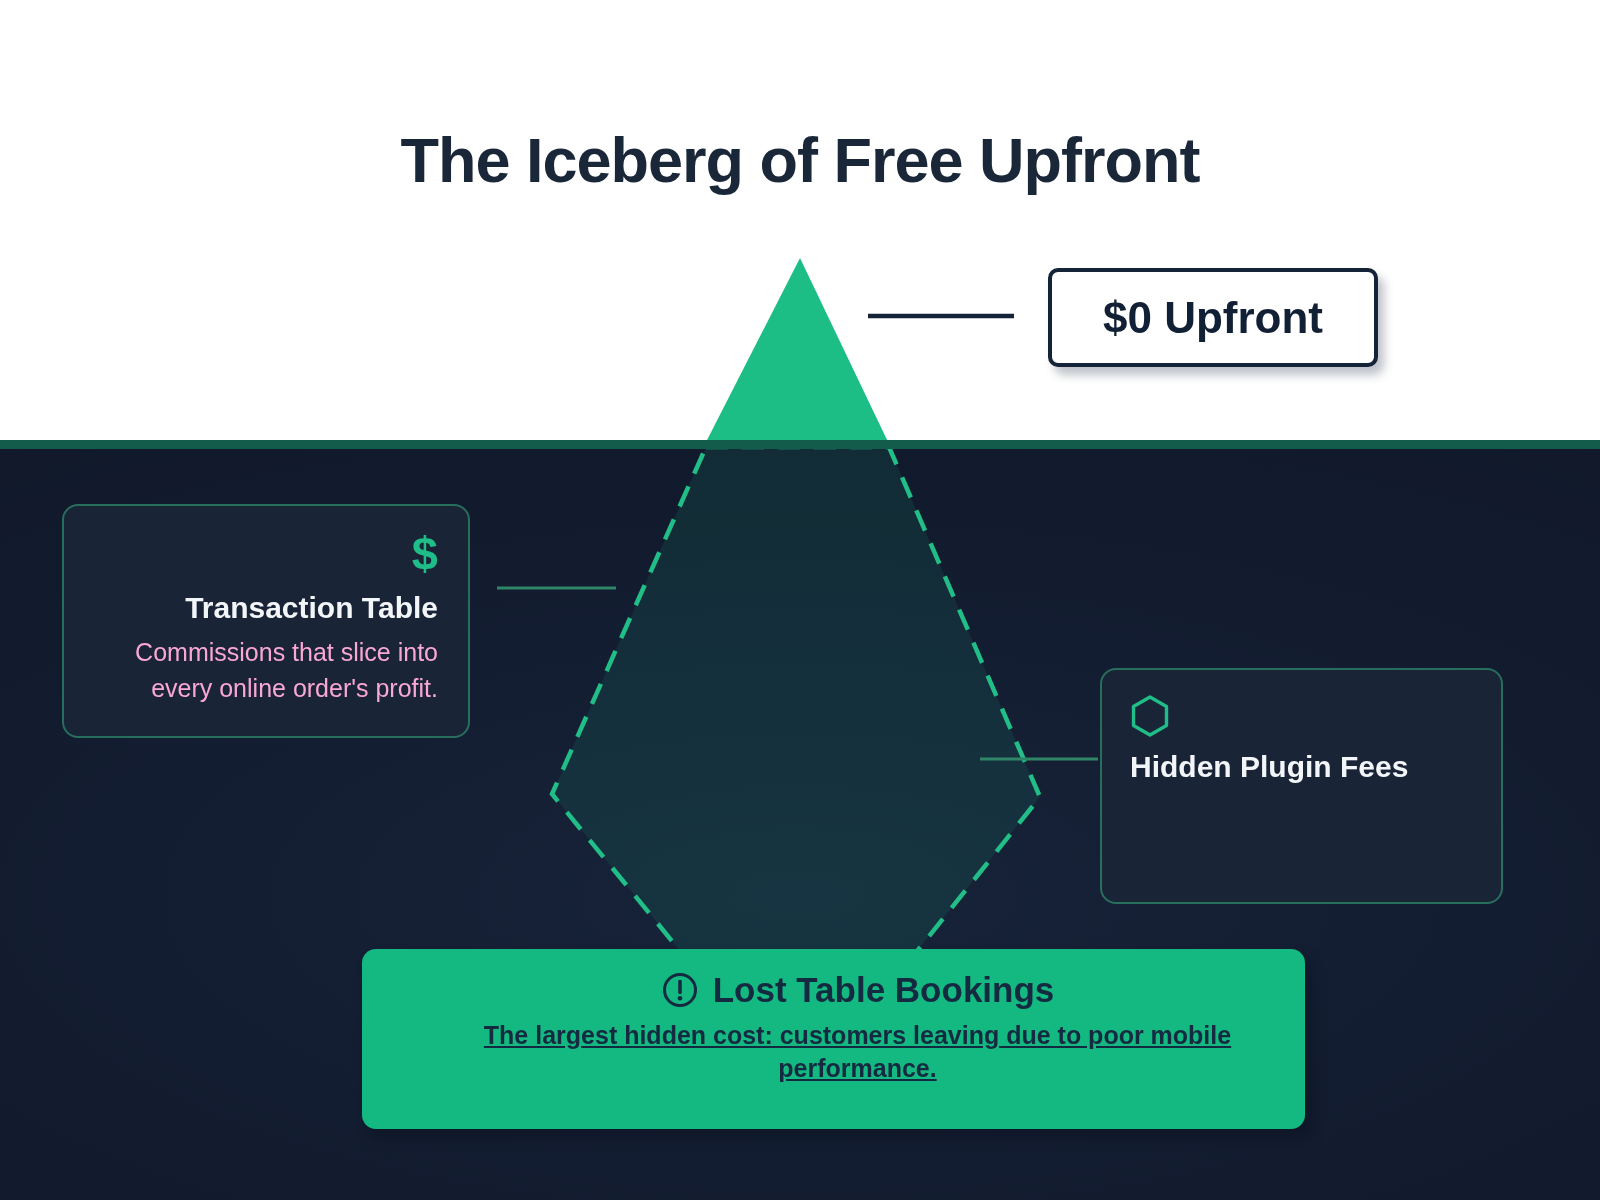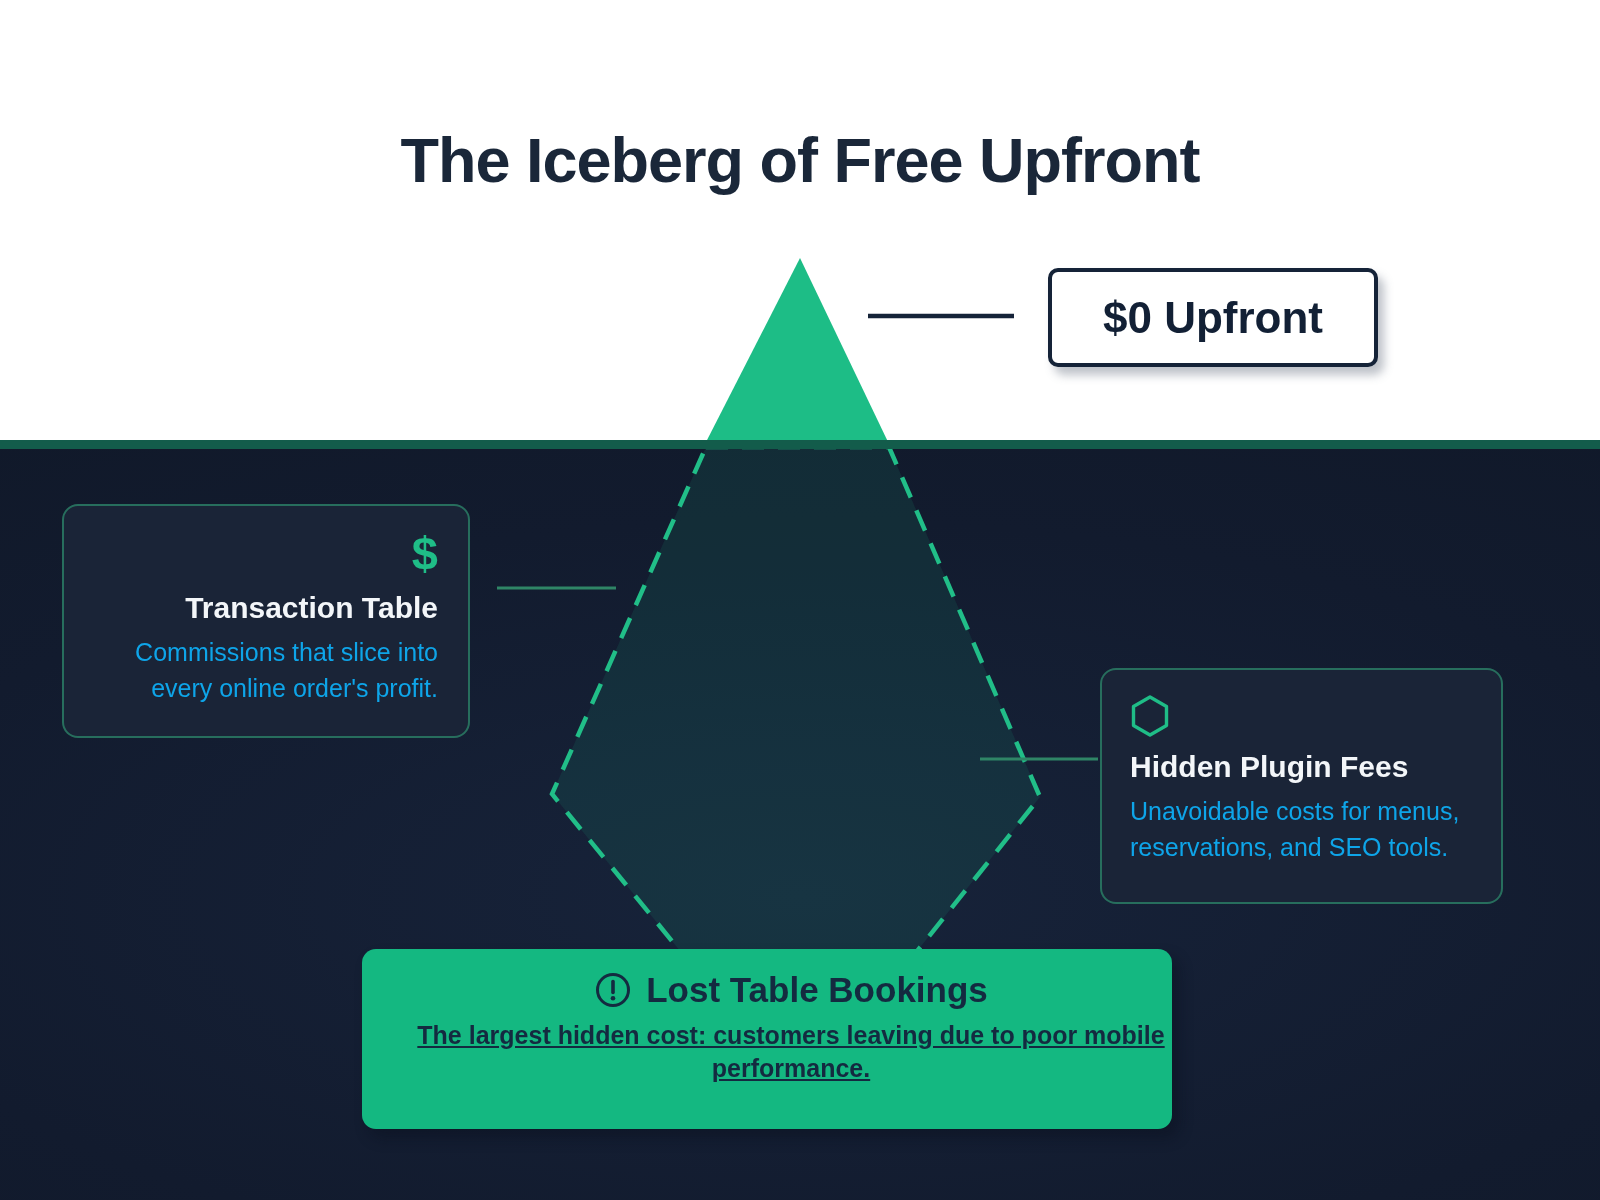--- a/index.html
+++ b/index.html
@@ -38,25 +38,25 @@
   .info-card{
     position:absolute;box-sizing:border-box;z-index:4;
     background:#1a2437;border:2px solid rgba(46,150,113,0.65);border-radius:16px;
     display:flex;flex-direction:column;padding:24px 30px;
   }
   .card-transaction{left:62px;top:504px;width:408px;height:234px;align-items:flex-end;text-align:right;}
   .card-plugin{left:1100px;top:668px;width:403px;height:236px;align-items:flex-start;text-align:left;padding-left:28px;}
   .dollar-glyph{font-size:47px;font-weight:700;color:#1fbd87;line-height:1;margin-bottom:14px;}
   .hex-wrap{margin-bottom:12px;line-height:0;}
   .card-title{font-size:30px;font-weight:700;color:#f3f6f9;margin-bottom:10px;}
-  .card-desc{font-size:25px;color:#0ea5e9;line-height:1.42;}
+  .card-desc{font-size:25px;color:#f9a8d4;line-height:1.42;}
 
   
   .banner{
-    position:absolute;left:362px;top:949px;width:810px;height:180px;box-sizing:border-box;
+    position:absolute;left:362px;top:949px;width:943px;height:180px;box-sizing:border-box;
     background:#14b881;border-radius:14px;z-index:4;
     box-shadow:7px 9px 14px rgba(8,14,26,0.38);
     display:flex;flex-direction:column;align-items:center;padding-top:21px;padding-left:48px;
   }
   .banner-head{display:flex;align-items:center;gap:14px;}
   .banner-title{font-size:35px;font-weight:700;color:#142a40;}
   .banner-desc{
     margin-top:9px;max-width:770px;text-align:center;
     font-size:25px;font-weight:700;color:#142a40;line-height:1.3;text-decoration:underline;
   }
@@ -93,21 +93,20 @@
     <span class="card-desc">Commissions that slice into every online order's profit.</span>
   </div>
 
   <div class="info-card card-plugin">
     <span class="hex-wrap">
       <svg width="40" height="44" viewBox="0 0 40 44">
         <polygon points="20,3 36.5,12.5 36.5,31.5 20,41 3.5,31.5 3.5,12.5" fill="none" stroke="#1fbd87" stroke-width="3.4" stroke-linejoin="round"></polygon>
       </svg>
     </span>
     <span class="card-title">Hidden Plugin Fees</span>
-    <span class="card-desc">Unavoidable costs for menus, reservations, and SEO tools.</span>
   </div>
 
   <div class="banner">
     <div class="banner-head">
       <span style="line-height:0;">
         <svg width="38" height="38" viewBox="0 0 38 38">
           <circle cx="19" cy="19" r="15.5" fill="none" stroke="#142a40" stroke-width="3"></circle>
           <line x1="19" y1="10.5" x2="19" y2="21.5" stroke="#142a40" stroke-width="3.6" stroke-linecap="round"></line>
           <circle cx="19" cy="27.3" r="2.3" fill="#142a40"></circle>
         </svg>

